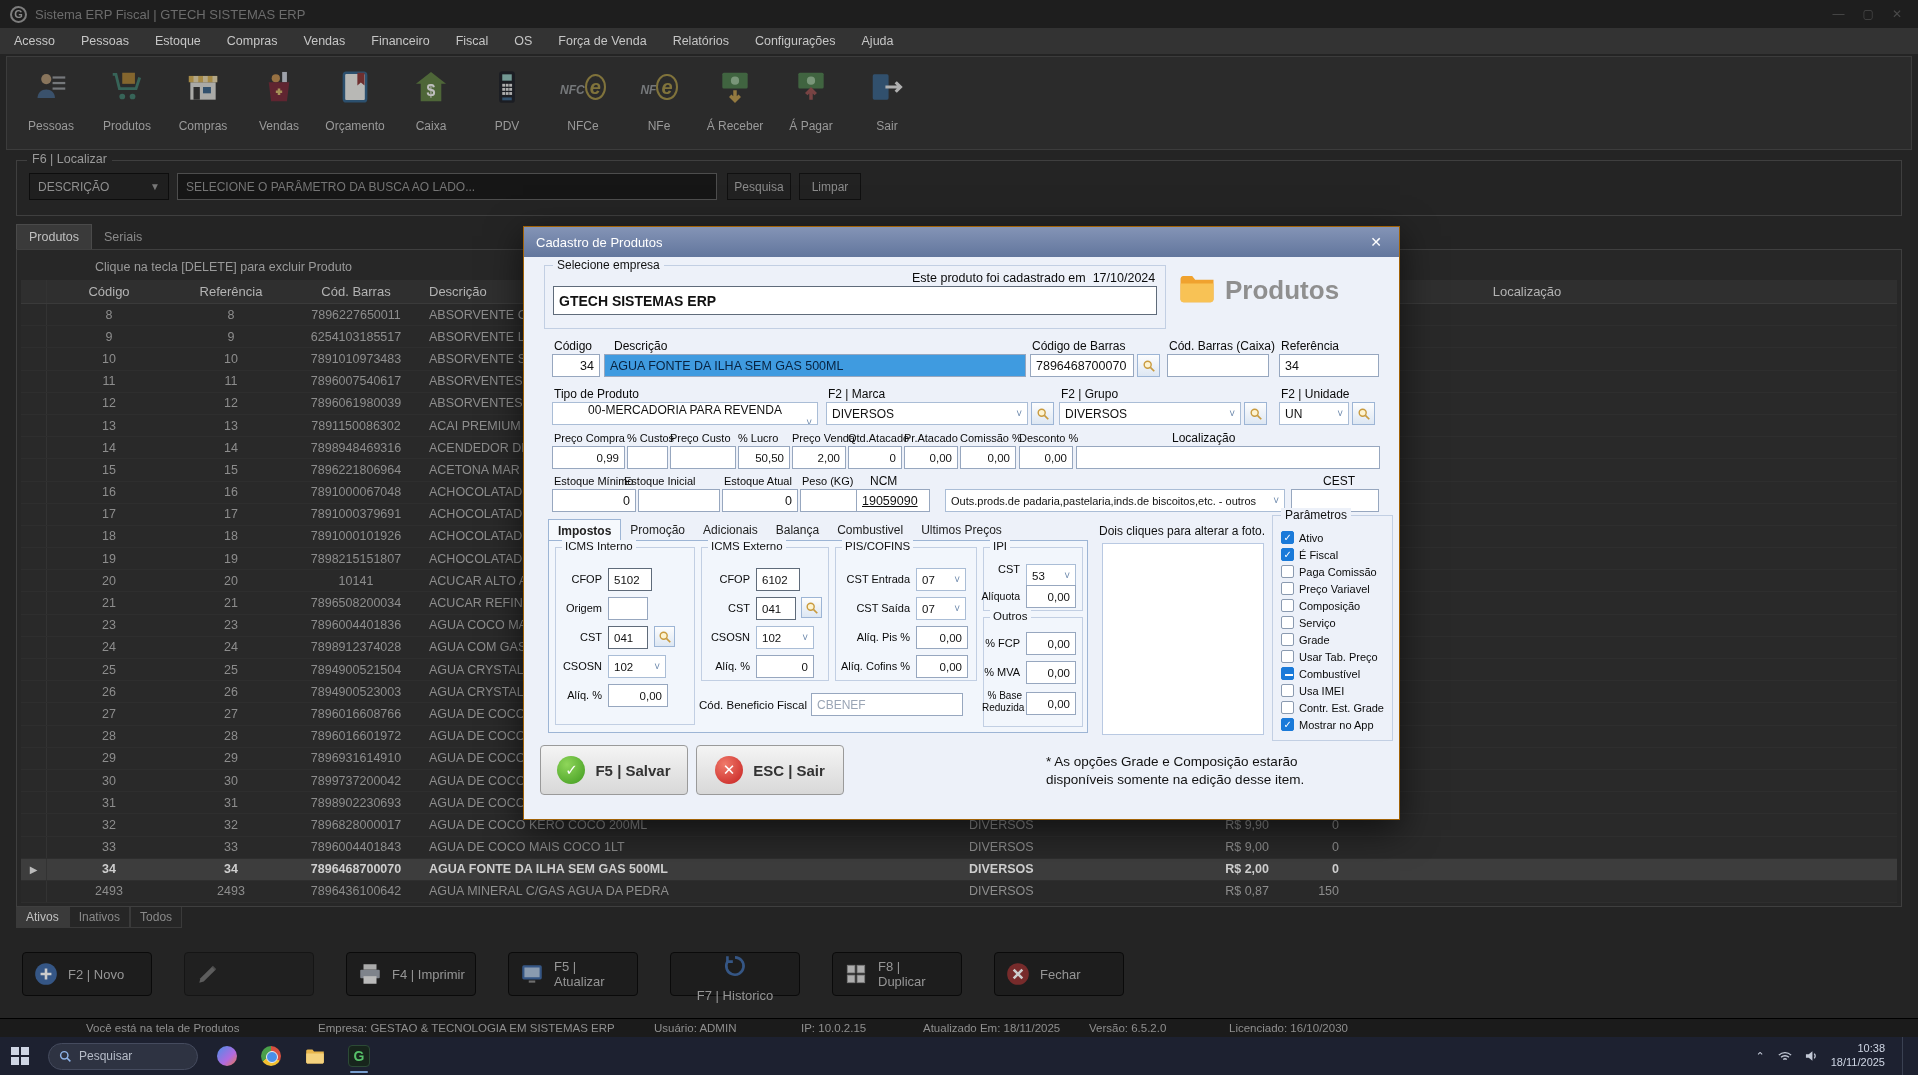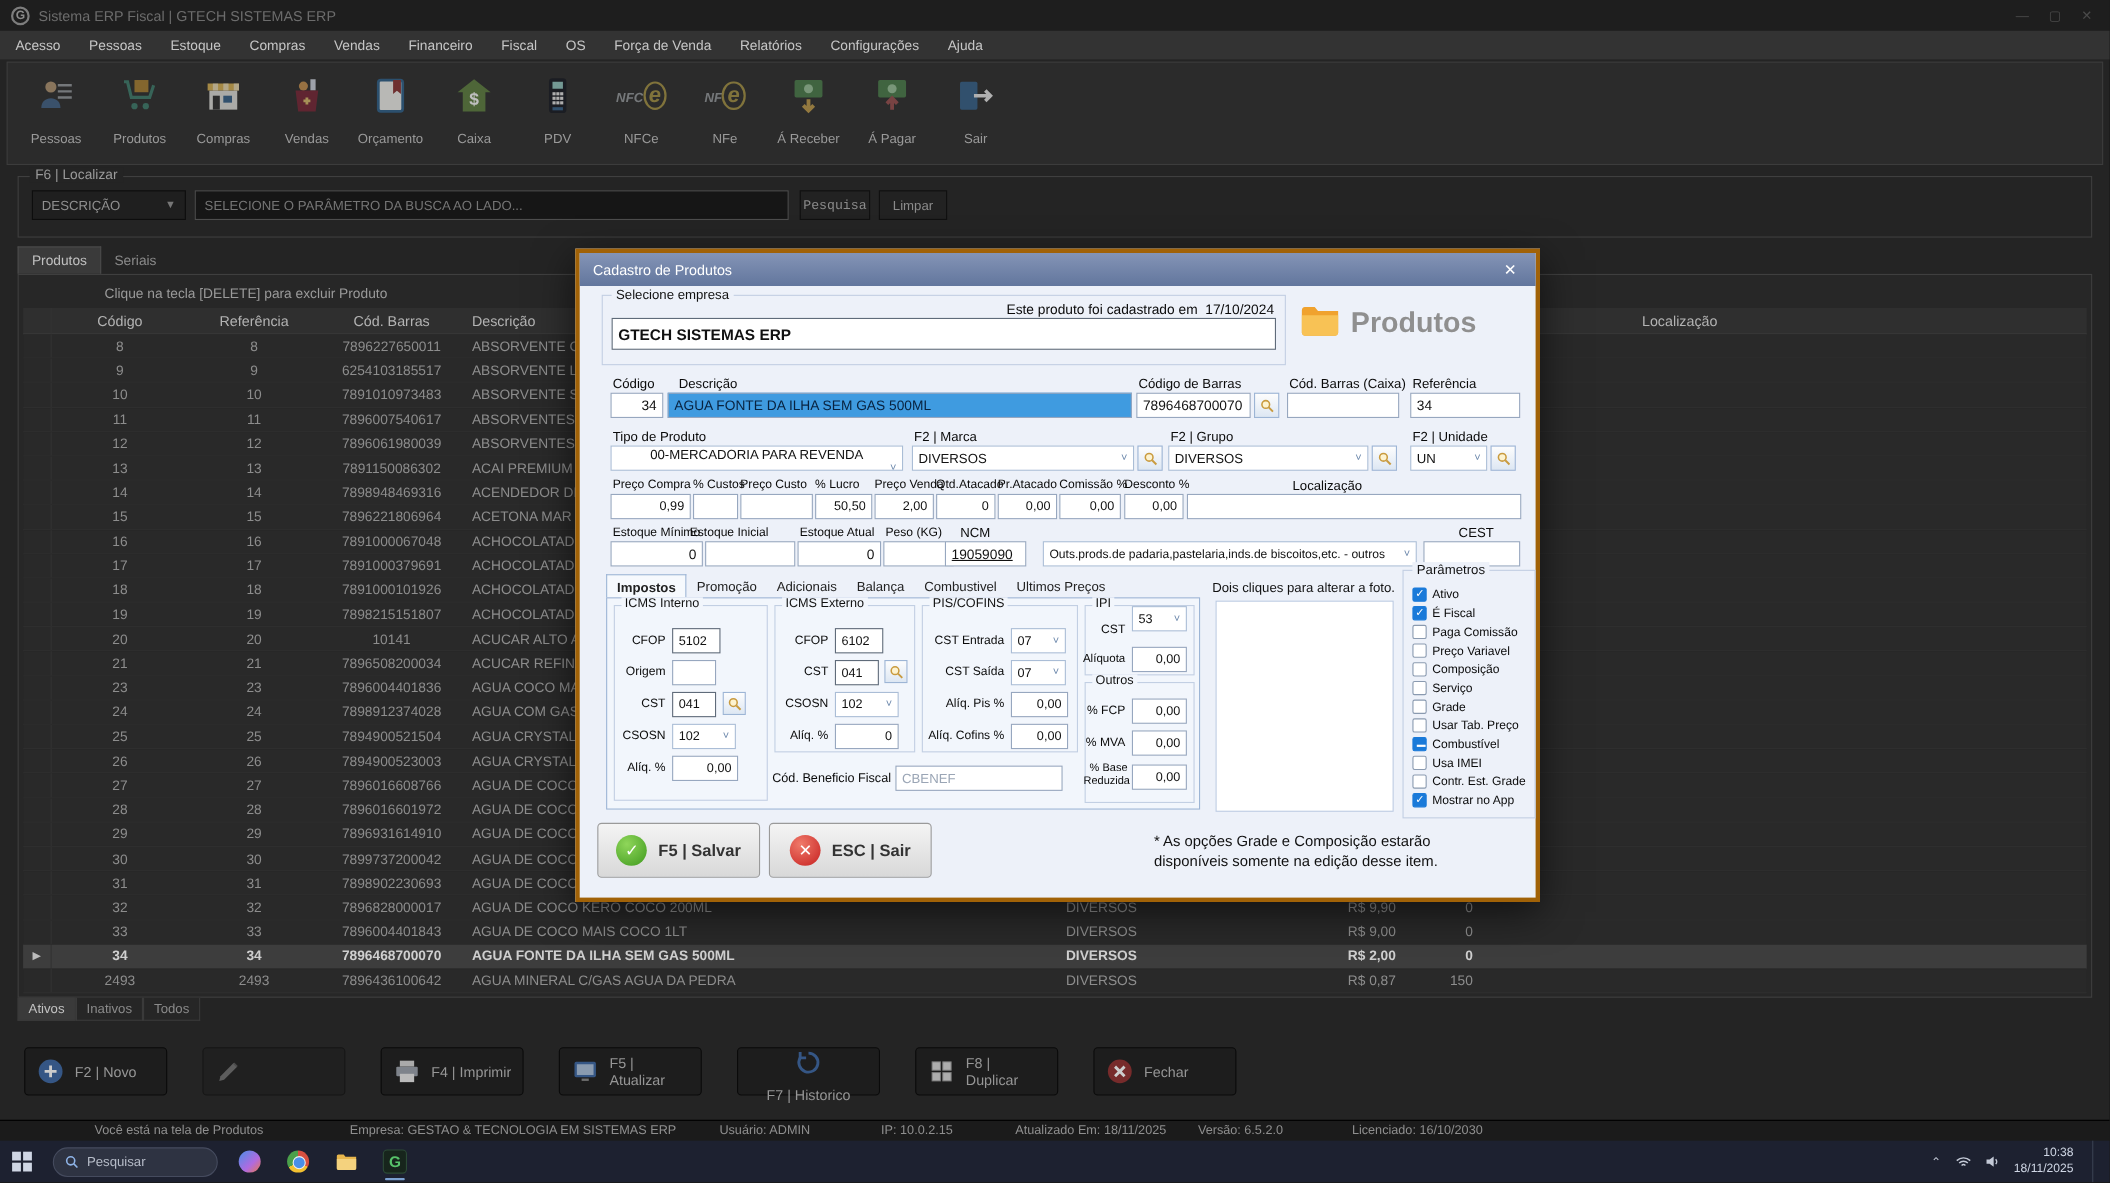--- a/index.html
+++ b/index.html
@@ -20,21 +20,21 @@
   .tb-label{color:#9a9a9a;font-size:12px;margin-top:8px;white-space:nowrap;}
   .nf-txt{font-size:12px;font-weight:bold;font-style:italic;color:#9aa0a6;position:relative;}
   .nf-e{font-size:20px;color:#b89a1e;border:2px solid #b89a1e;border-radius:50%;padding:0 3px;font-style:italic;}
 
   .searchgroup{position:absolute;left:16px;top:160px;width:1886px;height:56px;border:1px solid #3f3f3f;}
   .searchgroup .legend{position:absolute;left:10px;top:-9px;background:#242424;color:#9a9a9a;font-size:12.5px;padding:0 5px;}
   .ssel{position:absolute;left:12px;top:12px;width:140px;height:27px;background:#1f1f1f;border:1px solid #0d0d0d;color:#8f8f8f;font-size:12px;display:flex;align-items:center;padding:0 8px;}
   .ssel .chev{margin-left:auto;color:#777;font-size:10px;}
   .sinput{position:absolute;left:160px;top:12px;width:540px;height:27px;background:#161616;border:1px solid #4d4d4d;color:#8f8f8f;font-size:12px;padding:0 8px;}
   .sbtn{position:absolute;top:12px;height:27px;background:#222222;border:1px solid #101010;color:#8b8b8b;font-size:12px;display:flex;align-items:center;justify-content:center;}
-  .sbtn.pesquisa{left:710px;width:64px;font-family:Liberation Mono, monospace;}
+  .sbtn.pesquisa{left:710px;width:64px;}
   .sbtn.limpar{left:782px;width:62px;}
 
   .maintabs{position:absolute;left:16px;top:224px;display:flex;}
   .mtab{height:25px;padding:0 12px;font-size:12.5px;color:#8a8a8a;display:flex;align-items:center;}
   .mtab.active{background:#3a3a3a;border:1px solid #4a4a4a;border-bottom:none;color:#c0c0c0;}
   .bigpanel{position:absolute;left:16px;top:249px;width:1886px;height:658px;background:#272727;border:1px solid #3f3f3f;}
   .hint{position:absolute;left:78px;top:10px;color:#9a9a9a;font-size:12.5px;}
   .grid{position:absolute;left:4px;top:30px;width:1876px;}
   .grow{display:flex;height:22.2px;align-items:center;border-bottom:1px solid #2e2e2e;background:#292929;color:#8d8d8d;font-size:12.5px;white-space:nowrap;}
   .grow.head{background:#2f2f2f;color:#b3b3b3;font-size:13px;height:24px;border-bottom:1px solid #3a3a3a;}
@@ -74,21 +74,21 @@
   .copilot{width:20px;height:20px;border-radius:50%;background:linear-gradient(135deg,#4a8fe8,#b06ae0 60%,#e8794a);}
   .chrome{width:20px;height:20px;border-radius:50%;background:conic-gradient(#d85040 0 33%,#f2c030 33% 66%,#4aa04a 66% 100%);position:relative;}
   .chrome::after{content:"";position:absolute;left:5px;top:5px;width:10px;height:10px;border-radius:50%;background:#4a8fe8;border:1.5px solid #eee;}
   .gapp{width:22px;height:22px;border-radius:4px;background:#17251c;border:1px solid #2c4a36;color:#57c26a;font-weight:bold;font-size:14px;display:flex;align-items:center;justify-content:center;}
   .tray{margin-left:auto;display:flex;align-items:center;gap:13px;padding-right:12px;color:#c3c9d6;}
   .trayglyph{font-size:11px;color:#c3c9d6;}
   .clock{text-align:right;color:#cfd6e4;font-size:11px;line-height:1.25;padding-right:4px;}
   .edgebar{width:4px;height:38px;border-left:1px solid #3a4152;}
 
   
-  .dialog{position:absolute;left:523px;top:226px;width:877px;height:594px;background:#edf1f9;border:4px solid #a16207;box-shadow:0 10px 34px rgba(0,0,0,.6);z-index:40;}
+  .dialog{position:absolute;left:523px;top:226px;width:877px;height:594px;background:#edf1f9;border:1px solid #a16207;box-shadow:0 10px 34px rgba(0,0,0,.6);z-index:40;}
   .dlg-titlebar{position:absolute;left:0;top:0;width:100%;height:30px;background:linear-gradient(#8494b6,#62769d);display:flex;align-items:center;padding:0 12px;}
   .dlg-title{color:#fff;font-size:13px;}
   .dlg-close{margin-left:auto;color:#fff;font-size:14px;width:22px;text-align:center;}
   .fs{position:absolute;border:1px solid #c2cfe3;}
   .fs .lg{position:absolute;left:8px;top:-8px;background:#edf1f9;font-size:12px;color:#111;padding:0 4px;white-space:nowrap;}
   .lbl{position:absolute;font-size:12px;color:#0a0a0a;white-space:nowrap;}
   .lbl.sm{font-size:11px;}
   .inp{position:absolute;height:23px;background:#fff;border:1px solid #97a7bf;font-size:12.5px;color:#111;padding:0 5px;}
   .inp.num{text-align:right;}
   .inp.dark{border:1px solid #5f6b7a;}
@@ -901,21 +901,21 @@
             <span class="chev">˅</span>
           </div>
         <div class="plbl" style="left:0px;top:83px;width:74px;">Alíq. Pis %</div>
         <input class="inp num" style="left: 80px; top: 78px; width: 52px; font-size: 11.5px;" value="0,00">
         <div class="plbl" style="left:0px;top:112px;width:74px;">Alíq. Cofins %</div>
         <input class="inp num" style="left: 80px; top: 107px; width: 52px; font-size: 11.5px;" value="0,00">
       </div>
       <div class="pfs" style="left:434px;top:6px;width:100px;height:64px;">
         <div class="lg">IPI</div>
         <div class="plbl" style="left:2px;top:15px;width:34px;">CST</div>
-        <div class="selbox" style="left:42px;top:0;width:50px;font-size:11.5px;">
+        <div class="selbox" style="left:42px;top:16px;width:50px;font-size:11.5px;">
             <span>53</span>
             <span class="chev">˅</span>
           </div>
         <div class="plbl" style="left:-4px;top:42px;width:40px;font-size:10.5px;">Alíquota</div>
         <input class="inp num" style="left: 42px; top: 37px; width: 50px; font-size: 11.5px;" value="0,00">
       </div>
       <div class="pfs" style="left:434px;top:76px;width:100px;height:110px;">
         <div class="lg">Outros</div>
         <div class="plbl" style="left:-4px;top:19px;width:40px;">% FCP</div>
         <input class="inp num" style="left: 42px; top: 14px; width: 50px; font-size: 11.5px;" value="0,00">

